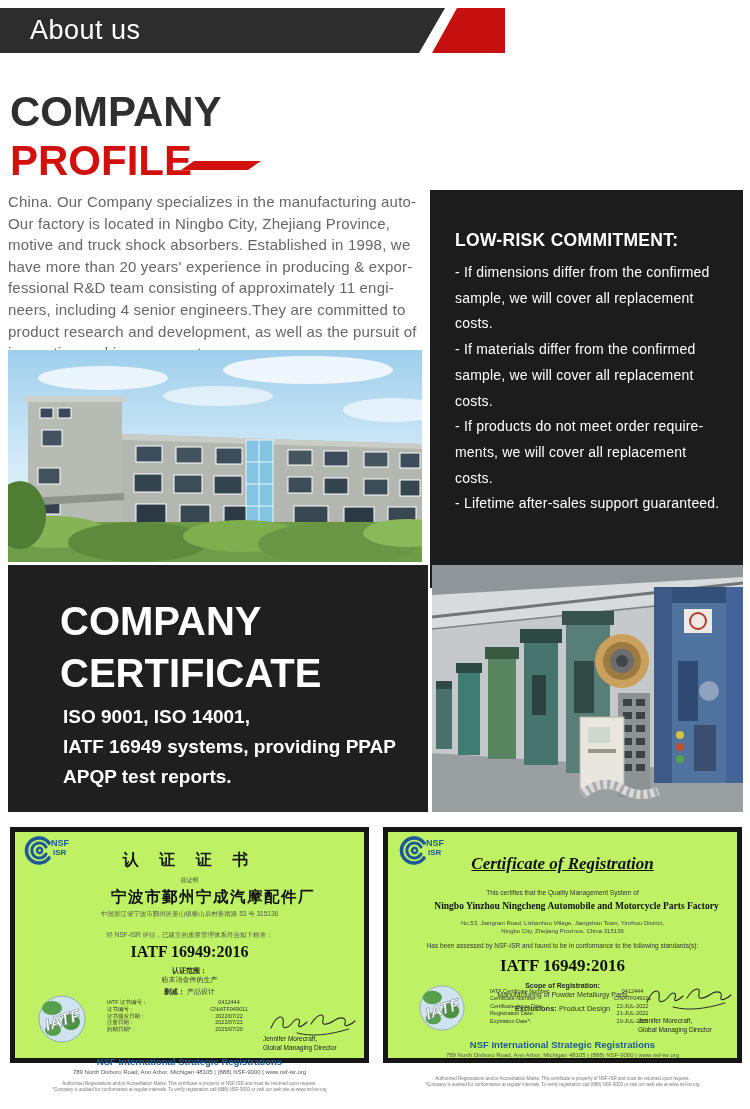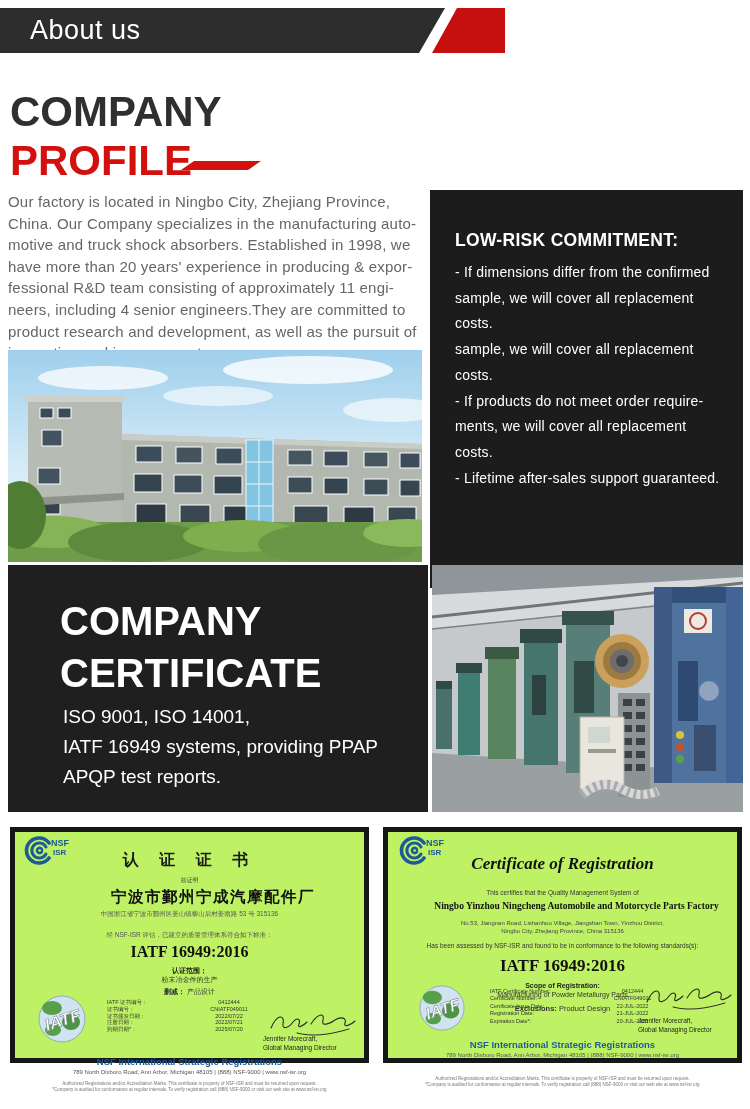--- a/index.html
+++ b/index.html
@@ -34,21 +34,21 @@
   
   .photo-factory{position:absolute;left:8px;top:350px;width:414px;height:212px;}
   .photo-machines{position:absolute;left:432px;top:565px;width:311px;height:247px;}
   .photo-factory svg,.photo-machines svg{display:block;width:100%;height:100%;}
 
   
   .certbox{position:absolute;left:8px;top:565px;width:420px;height:247px;background:#1f1f1f;color:#fff;}
   .certbox-t1{position:absolute;left:52px;top:34px;font-size:40px;font-weight:700;white-space:nowrap;}
   .certbox-t2{position:absolute;left:52px;top:86px;font-size:40px;font-weight:700;white-space:nowrap;}
   .certbox-sub{position:absolute;left:55px;top:137px;font-size:19px;line-height:30px;}
-  .certbox-sub div{white-space:nowrap;}
+  .certbox-sub div{white-space:nowrap;font-weight:bold;}
 
   
   .cert{position:absolute;top:827px;height:236px;background:#bef264;border:5px solid #161616;box-sizing:border-box;}
   .cert-cn{left:10px;width:359px;}
   .cert-en{left:383px;width:359px;}
   .cert *{white-space:nowrap;}
   .cc{position:absolute;left:0;right:0;text-align:center;}
   .nsf-logo{position:absolute;width:56px;height:30px;}
   .iatf-logo{position:absolute;}
   .sig{position:absolute;width:92px;height:28px;}
@@ -70,36 +70,37 @@
   <div class="topbar">
     <div class="topbar-label">About us</div>
   </div>
   <div class="topbar-red"></div>
 
   <div class="h1a">COMPANY</div>
   <div class="h1b">PROFILE</div>
   <div class="h-underline"></div>
 
   <div class="intro">
+    <div>China. Our Company specializes in the manufacturing auto-</div>
     <div>Our factory is located in Ningbo City, Zhejiang Province,</div>
-    <div>China. Our Company specializes in the manufacturing auto-</div>
     <div>motive and truck shock absorbers. Established in 1998, we</div>
     <div>have more than 20 years' experience in producing &amp; expor-</div>
     <div>fessional R&amp;D team consisting of approximately 11 engi-</div>
     <div>neers, including 4 senior engineers.They are committed to</div>
     <div>product research and development, as well as the pursuit of</div>
     <div>innovation and improvement.</div>
   </div>
 
   <div class="lowrisk">
     <div class="lowrisk-title">LOW-RISK COMMITMENT:</div>
     <div class="lowrisk-lines">
       <div>- If dimensions differ from the confirmed</div>
       <div>sample, we will cover all replacement</div>
       <div>costs.</div>
+      <div>- If materials differ from the confirmed</div>
       <div>sample, we will cover all replacement</div>
       <div>costs.</div>
       <div>- If products do not meet order require-</div>
       <div>ments, we will cover all replacement</div>
       <div>costs.</div>
       <div>- Lifetime after-sales support guaranteed.</div>
     </div>
   </div>
 
   <div class="photo-factory">
@@ -308,21 +309,21 @@
   <div class="cert cert-en">
     <svg class="nsf-logo" style="left:8px;top:3px;" viewBox="0 0 56 30">
       <g fill="none" stroke="#1d5a96" stroke-linecap="round">
         <path d="M28 8 A12.5 12.5 0 1 0 28 23" stroke-width="3.6"></path>
         <path d="M25 12 A7.5 7.5 0 1 0 25 19" stroke-width="3"></path>
         <path d="M21 14.5 a2.6 2.6 0 1 0 0 2" stroke-width="2.6"></path>
       </g>
       <text x="30" y="11" font-size="9" font-weight="bold" fill="#1d5a96" font-family="Liberation Sans,sans-serif">NSF</text>
       <text x="32" y="20" font-size="8" font-weight="bold" fill="#1d5a96" font-family="Liberation Sans,sans-serif">ISR</text>
     </svg>
-    <div class="cc serif" style="top:22px;font-size:17px;font-weight:bold;font-style:italic;color:#111;">Certificate of Registration</div>
+    <div class="cc serif" style="top:22px;font-size:17px;font-weight:bold;font-style:italic;color:#111;text-decoration:underline;">Certificate of Registration</div>
     <div class="cc" style="top:57px;font-size:6.5px;color:#333;">This certifies that the Quality Management System of</div>
     <div class="cc serif" style="top:69px;font-size:9.5px;font-weight:bold;color:#111;padding-left:28px;">Ningbo Yinzhou Ningcheng Automobile and Motorcycle Parts Factory</div>
     <div class="cc" style="top:88px;font-size:6px;color:#444;">No.53, Jiangnan Road, Lishanhou Village, Jiangshan Town, Yinzhou District,</div>
     <div class="cc" style="top:96px;font-size:6px;color:#444;">Ningbo City, Zhejiang Province, China 315136</div>
     <div class="cc" style="top:110px;font-size:6.5px;color:#333;">Has been assessed by NSF-ISR and found to be in conformance to the following standards(s):</div>
     <div class="cc serif" style="top:124px;font-size:17px;font-weight:bold;color:#111;">IATF 16949:2016</div>
     <div class="cc" style="top:150px;font-size:7px;font-weight:bold;color:#222;">Scope of Registration:</div>
     <div class="cc" style="top:159px;font-size:7px;color:#333;">Manufacturing of Powder Metallurgy Parts</div>
     <div class="cc" style="top:172px;font-size:7.5px;color:#333;">
       <span style="font-weight:bold;">Exclusions:</span>

